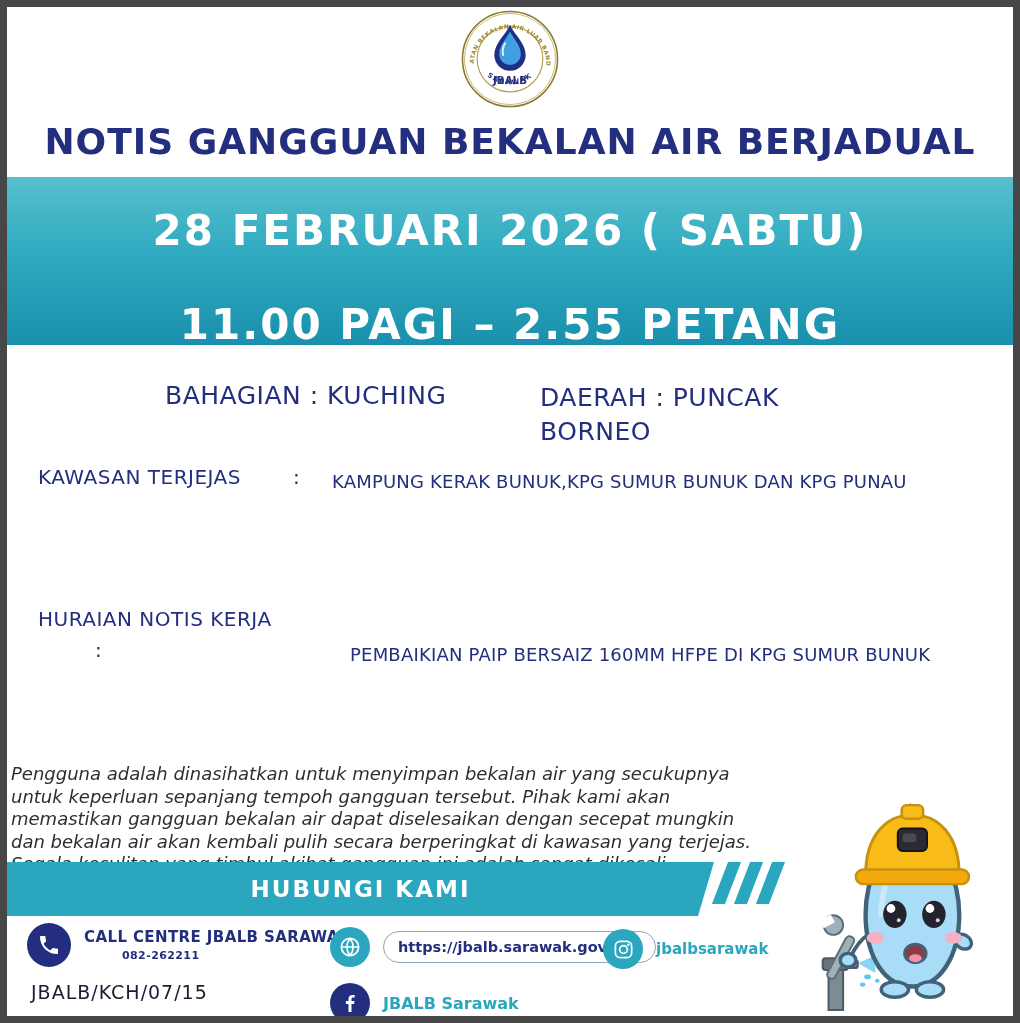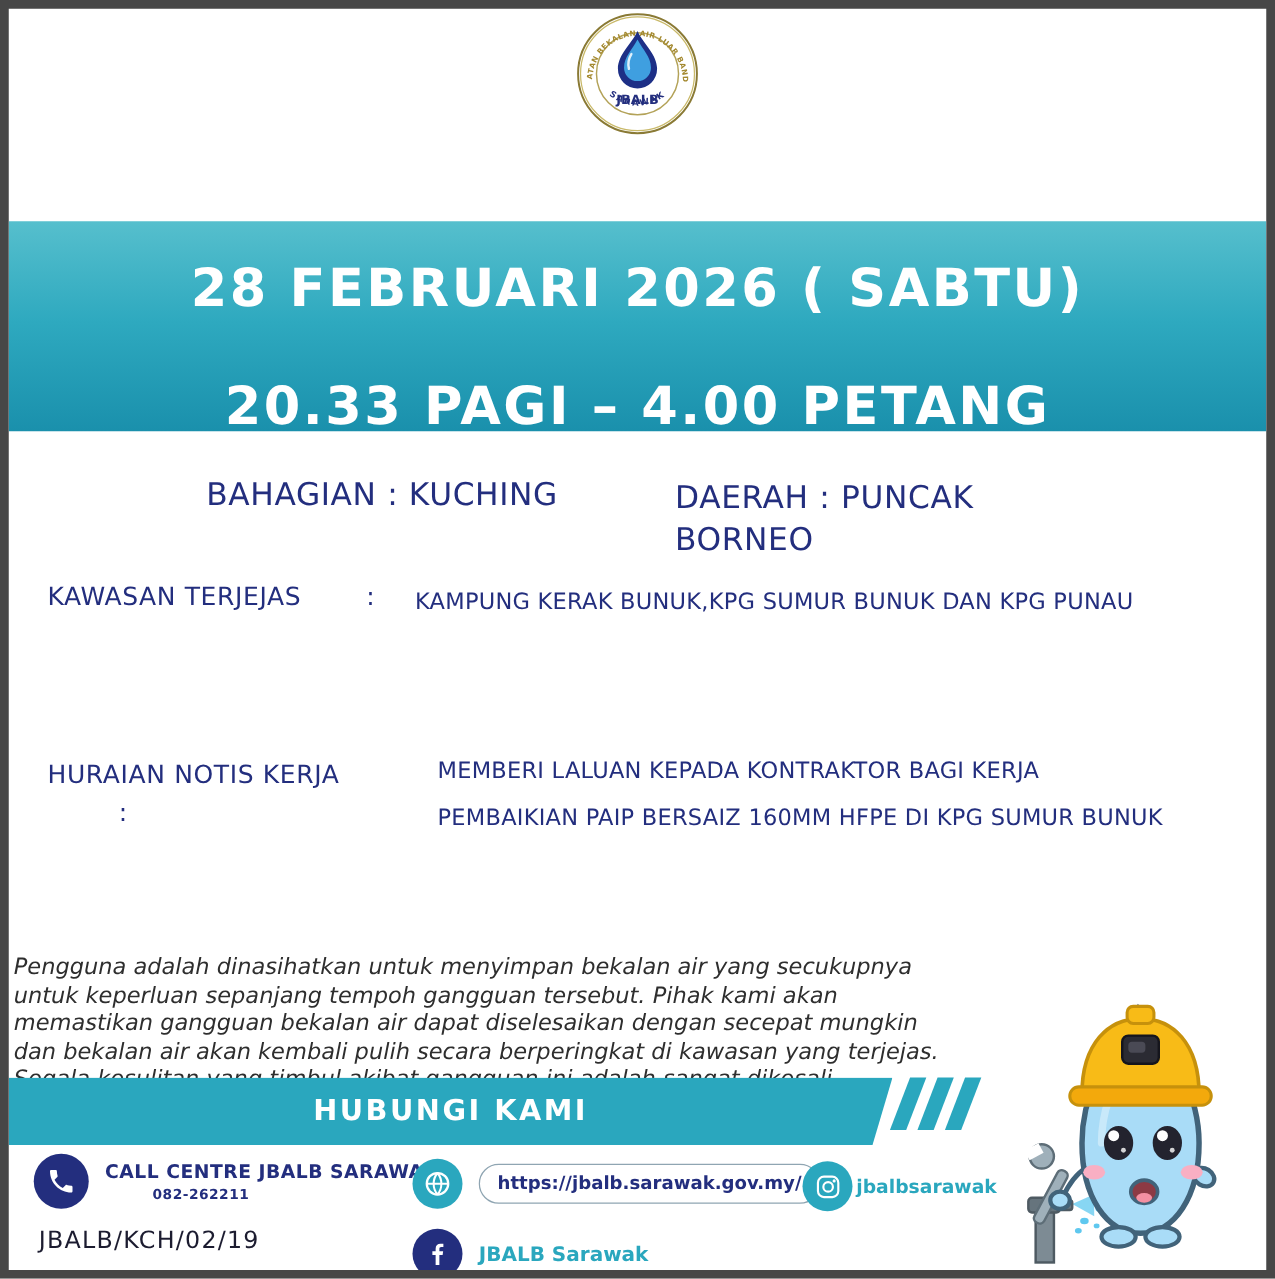--- a/index.html
+++ b/index.html
@@ -77,21 +77,21 @@
   .call-text { color:#232e7e; font-weight:bold; }
   .call-line1 { font-size:15px; letter-spacing:.4px; }
   .call-line2 { font-size:11px; margin-top:3px; letter-spacing:.4px;margin-left:38px; }
 
   .contact-web { position:absolute; left:323px; top:920px; display:flex; align-items:center; gap:13px; }
   .contact-web .icon-circle, .contact-insta .icon-circle, .contact-fb .icon-circle { width:40px; height:40px; }
   .web-box {
     border:1.5px solid #8fa5b2; border-radius:16px; padding:7px 14px;
     color:#232e7e; font-weight:bold; font-size:14.5px;
   }
-  .contact-insta { position:absolute; left:635px; top:922px; display:flex; align-items:center; gap:3px; }
+  .contact-insta { position:absolute; left:596px; top:922px; display:flex; align-items:center; gap:13px; }
   .insta-handle { color:#2aa7be; font-weight:bold; font-size:15px; }
   .contact-fb { position:absolute; left:323px; top:976px; display:flex; align-items:center; gap:13px; }
   .fb-handle { color:#2aa7be; font-weight:bold; font-size:16px; }
 
   .reference {
     position:absolute; left:24px; top:974px;
     font-size:19px; color:#1c1c30; letter-spacing:1px;
   }
 
   .mascot { position:absolute; right:4px; bottom:2px; width:200px; height:250px; }
@@ -118,36 +118,36 @@
       </text>
       <g>
         <path d="M50 15 C45 26 34 34 34 46 A16 16 0 0 0 66 46 C66 34 55 26 50 15 Z" fill="#1d2f86"></path>
         <path d="M50 22 C46 30 39 36 39 45 A11 11 0 0 0 61 45 C61 36 54 30 50 22 Z" fill="#3f9fe0"></path>
         <path d="M45 34 C42.5 38 42 42 43 46" stroke="#dff0fb" stroke-width="2" fill="none" stroke-linecap="round"></path>
       </g>
       <text x="50" y="75" text-anchor="middle" font-size="10.5" font-weight="bold" fill="#232e7e">JBALB</text>
     </svg>
   </div>
 
+  <div class="title">NOTIS GANGGUAN BEKALAN AIR BERJADUAL</div>
 
   <div class="banner">
     <div class="banner-line">28 FEBRUARI 2026 ( SABTU)</div>
-    <div class="banner-line">20.33 PAGI – 4.00 PETANG</div>
+    <div class="banner-line">11.00 PAGI – 2.55 PETANG</div>
   </div>
 
   <div class="bahagian navy">BAHAGIAN : KUCHING</div>
   <div class="daerah navy">DAERAH : PUNCAK BORNEO</div>
 
   <div class="kw-label navy">KAWASAN TERJEJAS</div>
   <div class="kw-colon navy">:</div>
   <div class="kw-value navy">KAMPUNG KERAK BUNUK,KPG SUMUR BUNUK DAN KPG PUNAU</div>
 
   <div class="hn-label navy">HURAIAN NOTIS KERJA</div>
   <div class="hn-colon navy">:</div>
-  <div class="hn-line1 navy">MEMBERI LALUAN KEPADA KONTRAKTOR BAGI KERJA</div>
   <div class="hn-line2 navy">PEMBAIKIAN PAIP BERSAIZ 160MM HFPE DI KPG SUMUR BUNUK</div>
 
   <div class="disclaimer">Pengguna adalah dinasihatkan untuk menyimpan bekalan air yang secukupnya untuk keperluan sepanjang tempoh gangguan tersebut. Pihak kami akan memastikan gangguan bekalan air dapat diselesaikan dengan secepat mungkin dan bekalan air akan kembali pulih secara berperingkat di kawasan yang terjejas. Segala kesulitan yang timbul akibat gangguan ini adalah sangat dikesali.</div>
 
   <div class="hk-bar">
     <span>HUBUNGI KAMI</span>
   </div>
   <div class="stripe s1"></div>
   <div class="stripe s2"></div>
   <div class="stripe s3"></div>
@@ -187,21 +187,21 @@
 
   <div class="contact-fb">
     <div class="icon-circle bg-navy">
       <svg viewBox="0 0 24 24" width="24" height="24">
         <path fill="#ffffff" d="M13.5 21v-8h2.6l.4-3h-3V8.1c0-.9.3-1.5 1.6-1.5H16.7V4.0c-.3 0-1.2-.1-2.3-.1-2.3 0-3.9 1.4-3.9 4v2.1H7.9v3h2.6v8h3z"></path>
       </svg>
     </div>
     <div class="fb-handle">JBALB Sarawak</div>
   </div>
 
-  <div class="reference">JBALB/KCH/02/19</div>
+  <div class="reference">JBALB/KCH/07/15</div>
 
   <div class="mascot">
     <svg viewBox="0 0 205 252" width="200" height="250">
 
       <g fill="#5fc8ef">
         <path d="M50 202 L68 194 L68 212 Z" opacity=".75"></path>
         <ellipse cx="60" cy="216" rx="3.5" ry="2.6"></ellipse>
         <ellipse cx="72" cy="206" rx="3" ry="2.4"></ellipse>
         <ellipse cx="55" cy="224" rx="2.8" ry="2.2"></ellipse>
         <ellipse cx="70" cy="220" rx="2.4" ry="2"></ellipse>

